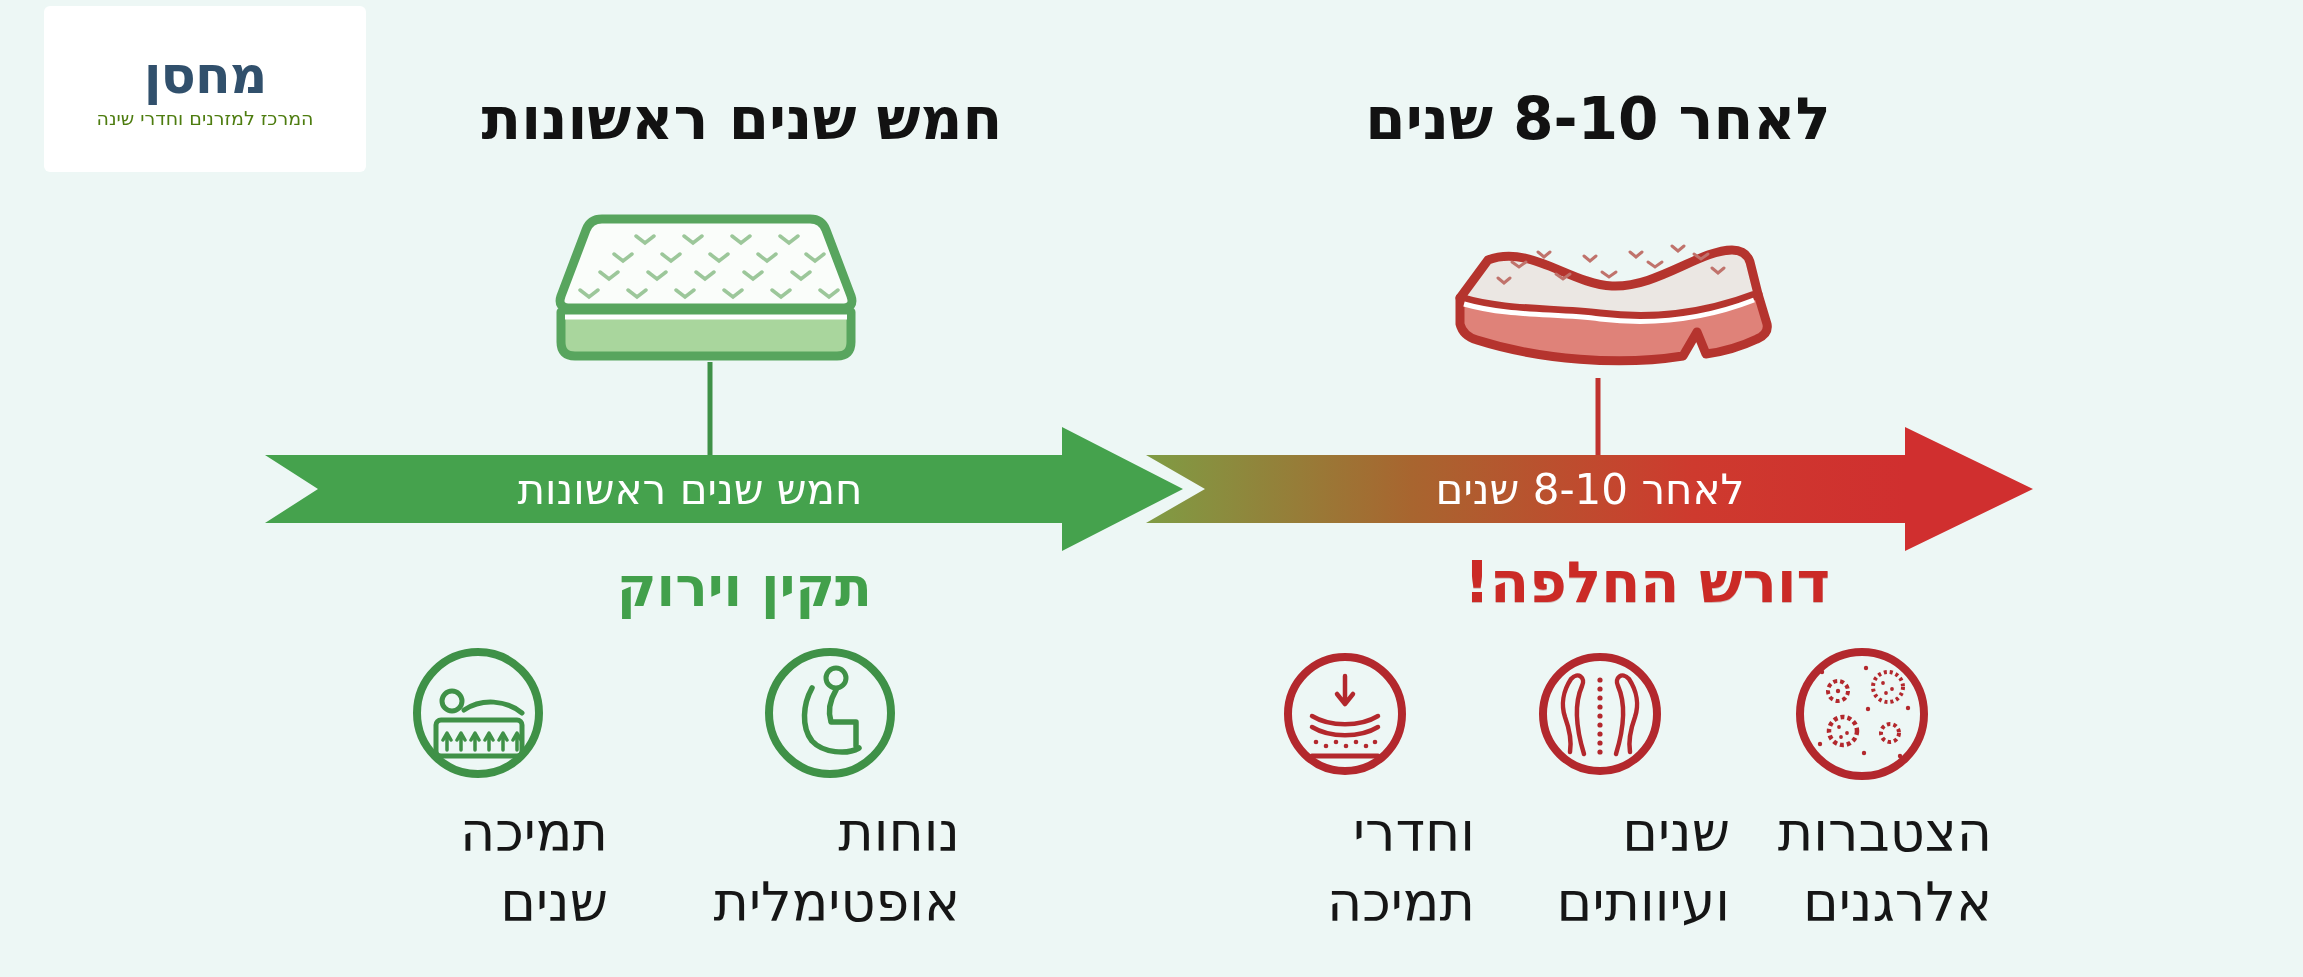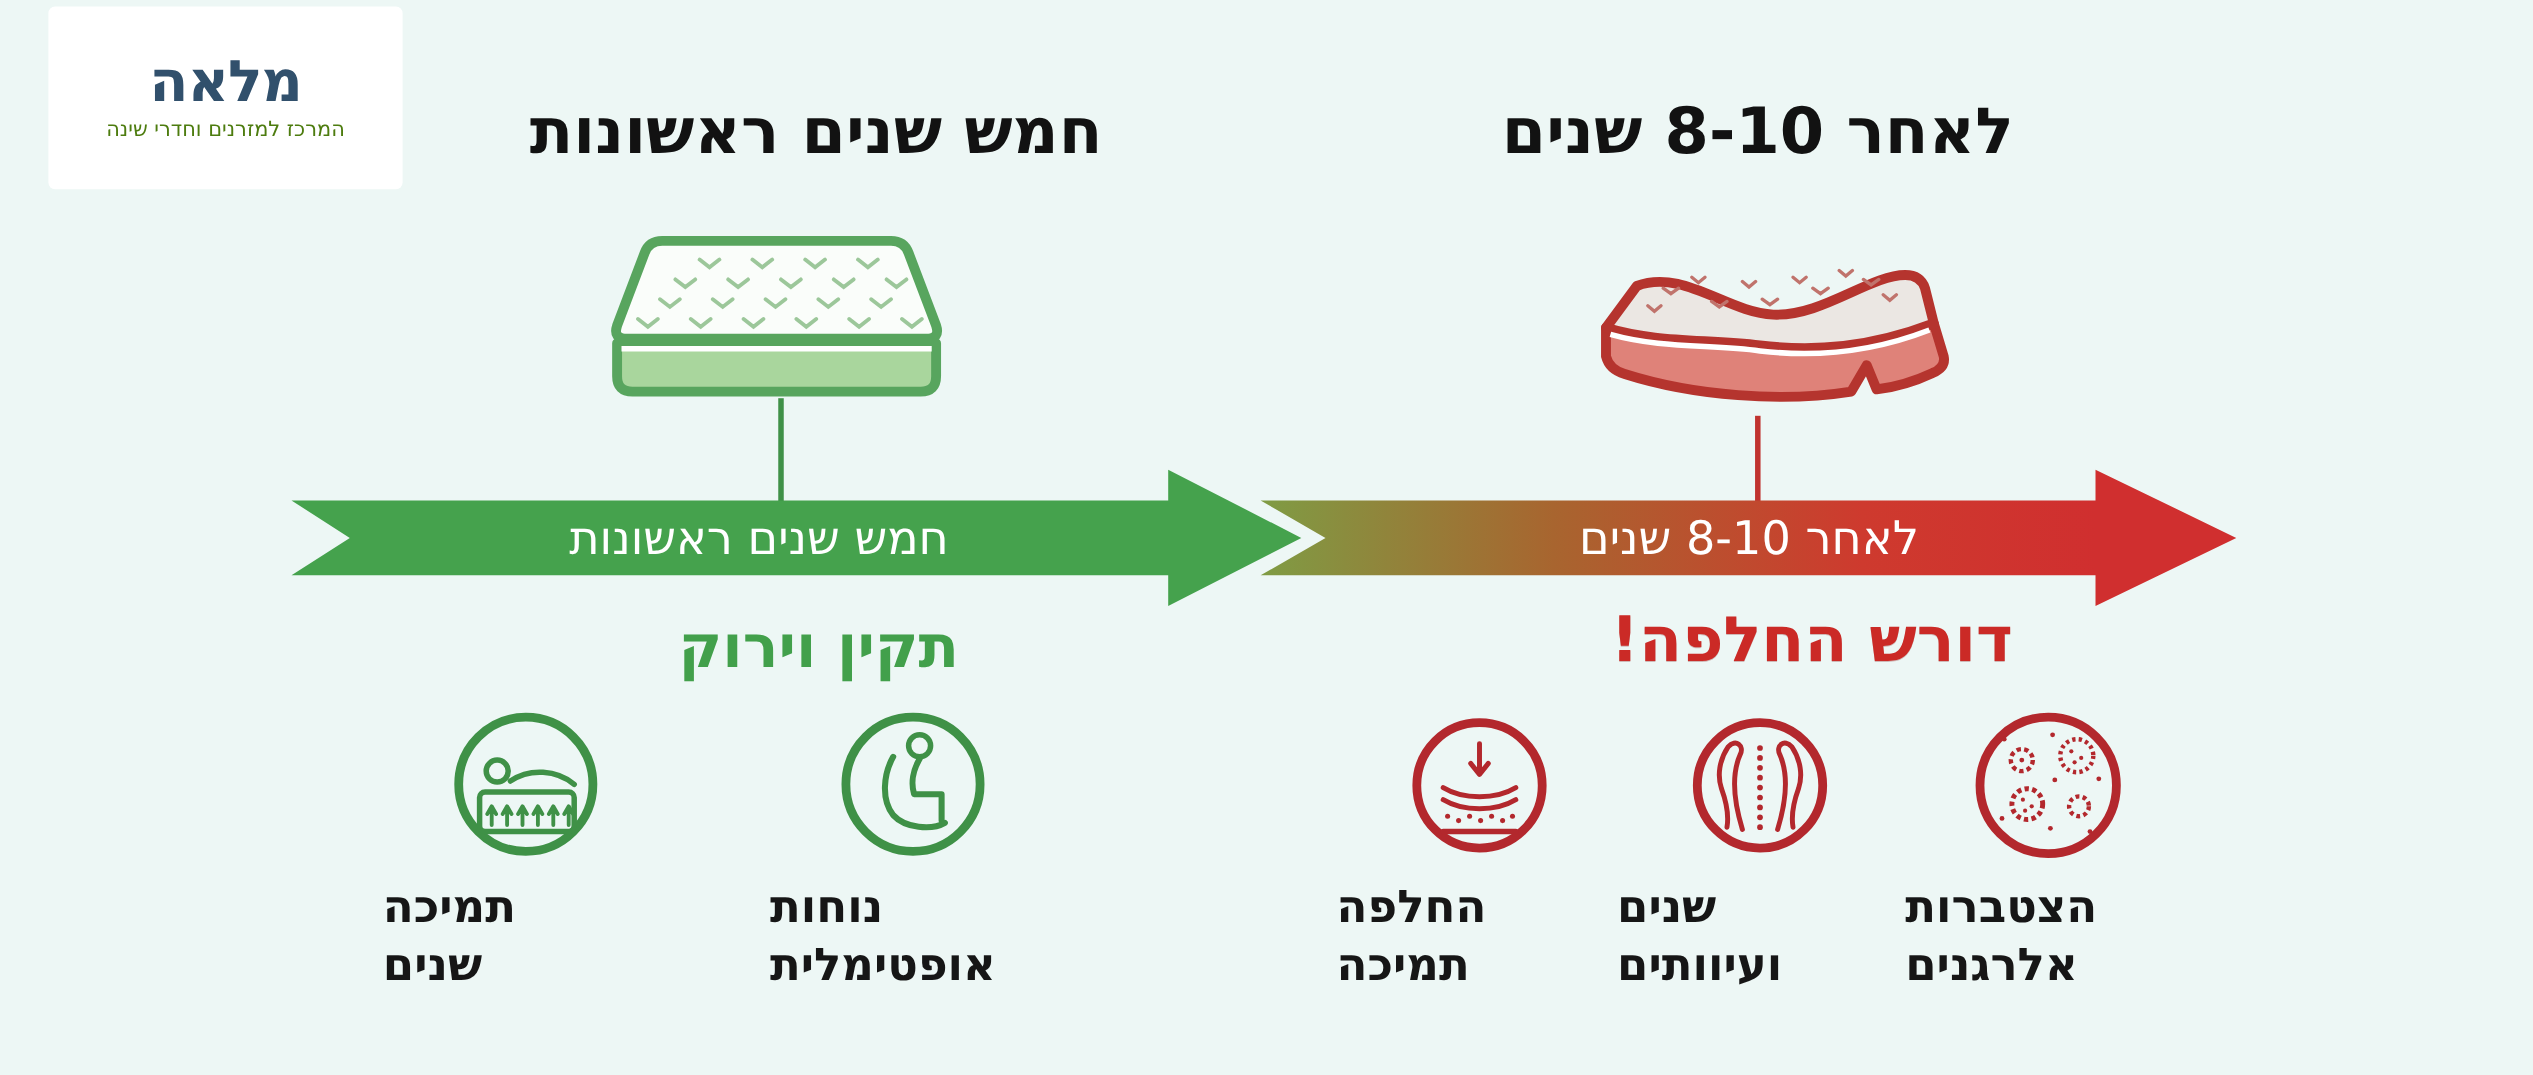--- a/index.html
+++ b/index.html
@@ -33,22 +33,22 @@
     text-align:center;white-space:nowrap;
   }
   .band-label-green{left:440px;width:500px;}
   .band-label-red{left:1340px;width:500px;}
   .status{
     height:64px;line-height:64px;font-weight:bold;text-align:right;white-space:nowrap;
   }
   .status-green{left:472px;top:556px;width:400px;font-size:54px;color:#42a04b;}
   .status-red{left:1370px;top:550px;width:460px;font-size:57px;color:#cb2a26;text-shadow:0 1px 0 rgba(120,0,0,.25);}
   .ilabel{
-    top:798px;width:260px;text-align:left;
-    font-size:41px;line-height:1.3;color:#161616;font-weight:bold;
+    top:798px;width:260px;text-align:right;
+    font-size:54px;line-height:1.3;color:#161616;
   }
   .ilabel-1{left:348px;}
   .ilabel-2{left:700px;}
   .ilabel-3{left:1215px;}
   .ilabel-4{left:1470px;}
   .ilabel-5{left:1732px;}
 </style>
 </head>
 <body>
 
@@ -165,21 +165,21 @@
         <circle cx="1908" cy="708" r="2.2"></circle>
           <circle cx="1868" cy="709" r="2.2"></circle>
         <circle cx="1820" cy="744" r="2.2"></circle>
           <circle cx="1900" cy="756" r="2.2"></circle>
           <circle cx="1864" cy="753" r="2.2"></circle>
       </g>
     </g>
   </svg>
 
   <div class="abs logo rtl">
-    <div class="logo-line1">מלאה</div>
+    <div class="logo-line1">מחסן</div>
     <div class="logo-tagline">המרכז למזרנים וחדרי שינה</div>
   </div>
 
   <div class="abs heading heading-left rtl">חמש שנים ראשונות</div>
   <div class="abs heading heading-right rtl">לאחר 8-10 שנים</div>
 
   <div class="abs band-label band-label-green rtl">חמש שנים ראשונות</div>
   <div class="abs band-label band-label-red rtl">לאחר 8-10 שנים</div>
 
   <div class="abs status status-green rtl">תקין וירוק</div>
@@ -187,21 +187,21 @@
 
   <div class="abs ilabel ilabel-1 rtl">
     <span>תמיכה</span><br>
     <span>שנים</span>
   </div>
   <div class="abs ilabel ilabel-2 rtl">
     <span>נוחות</span><br>
     <span>אופטימלית</span>
   </div>
   <div class="abs ilabel ilabel-3 rtl">
-    <span>החלפה</span><br>
+    <span>וחדרי</span><br>
     <span>תמיכה</span>
   </div>
   <div class="abs ilabel ilabel-4 rtl">
     <span>שנים</span><br>
     <span>ועיוותים</span>
   </div>
   <div class="abs ilabel ilabel-5 rtl">
     <span>הצטברות</span><br>
     <span>אלרגנים</span>
   </div>

